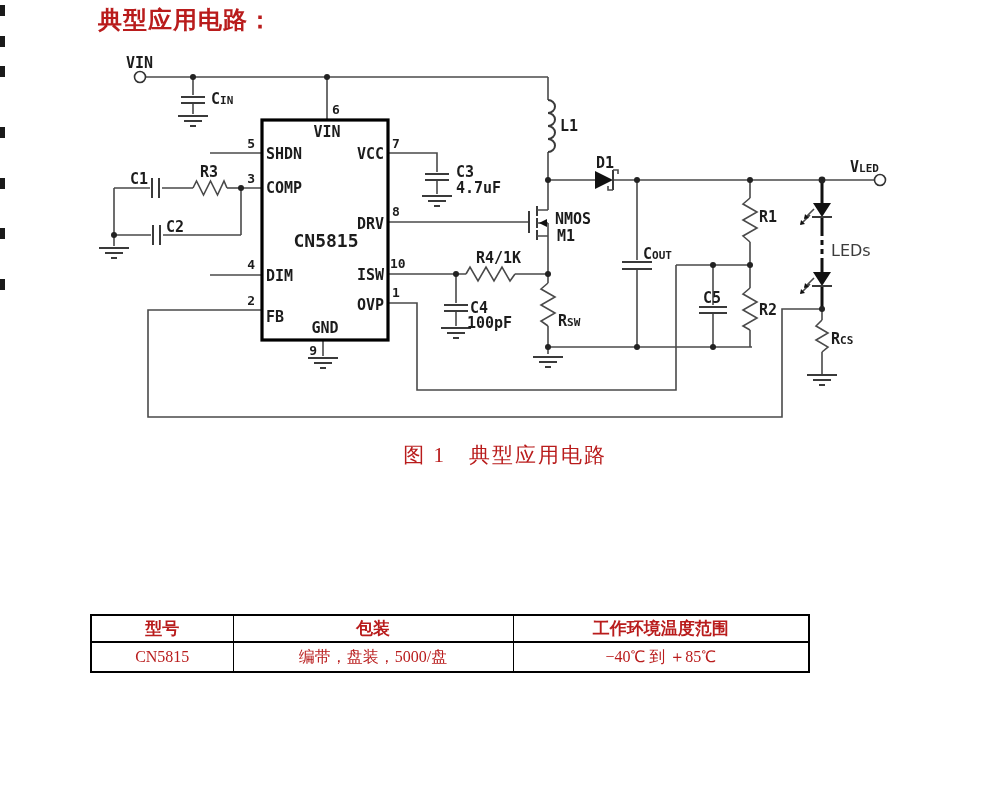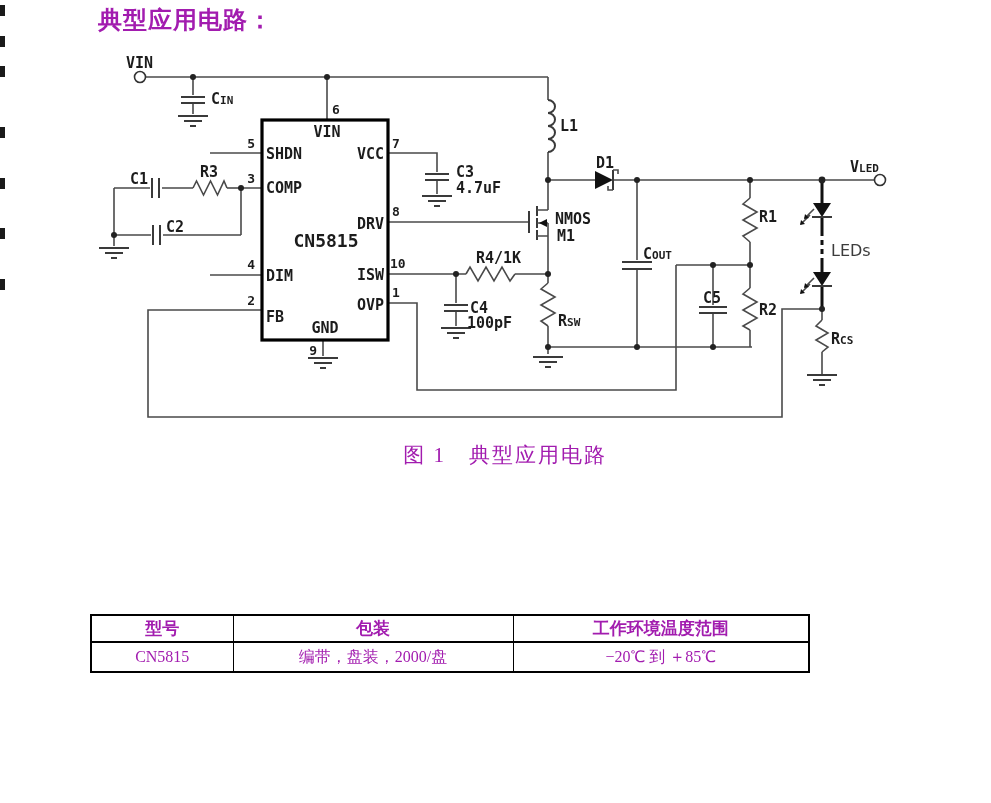--- a/index.html
+++ b/index.html
@@ -1,17 +1,17 @@
 <!DOCTYPE html>
 <html><head>
 <meta charset="utf-8">
 <style>
   html,body{margin:0;padding:0;background:#fff;}
   .page{position:relative;width:991px;height:803px;background:#ffffff;overflow:hidden;
-        font-family:"Liberation Sans",sans-serif;color:#a21caf;}
+        font-family:"Liberation Sans",sans-serif;color:#b91c1c;}
   .doc-title{position:absolute;left:98px;top:4px;font-size:24px;font-weight:bold;
              font-family:"Liberation Sans",sans-serif;letter-spacing:1px;}
   .schematic{position:absolute;left:0;top:0;width:991px;height:520px;}
   .fig-caption{position:absolute;left:0;top:441px;width:1010px;text-align:center;
                font-size:21px;font-family:"Liberation Serif",serif;letter-spacing:2px;}
   .order-heading{position:absolute;left:98px;top:569px;font-size:23px;font-weight:bold;
                  letter-spacing:1px;}
   .order-table{position:absolute;left:90px;top:614px;width:718px;border-collapse:collapse;
                table-layout:fixed;}
   .order-table th,.order-table td{border:1px solid #000;text-align:center;padding:0;}
@@ -271,19 +271,19 @@
         <col style="width:296px">
       </colgroup>
     <tbody>
         <tr>
       <th>型号</th>
       <th>包装</th>
       <th>工作环境温度范围</th>
     </tr>
     <tr>
       <td>CN5815</td>
-      <td>编带，盘装，2000/盘</td>
-      <td>−20℃ 到 ＋85℃</td>
+      <td>编带，盘装，5000/盘</td>
+      <td>−40℃ 到 ＋85℃</td>
     </tr>
   </tbody>
     </table>
 
 </div>
 
 </body></html>

